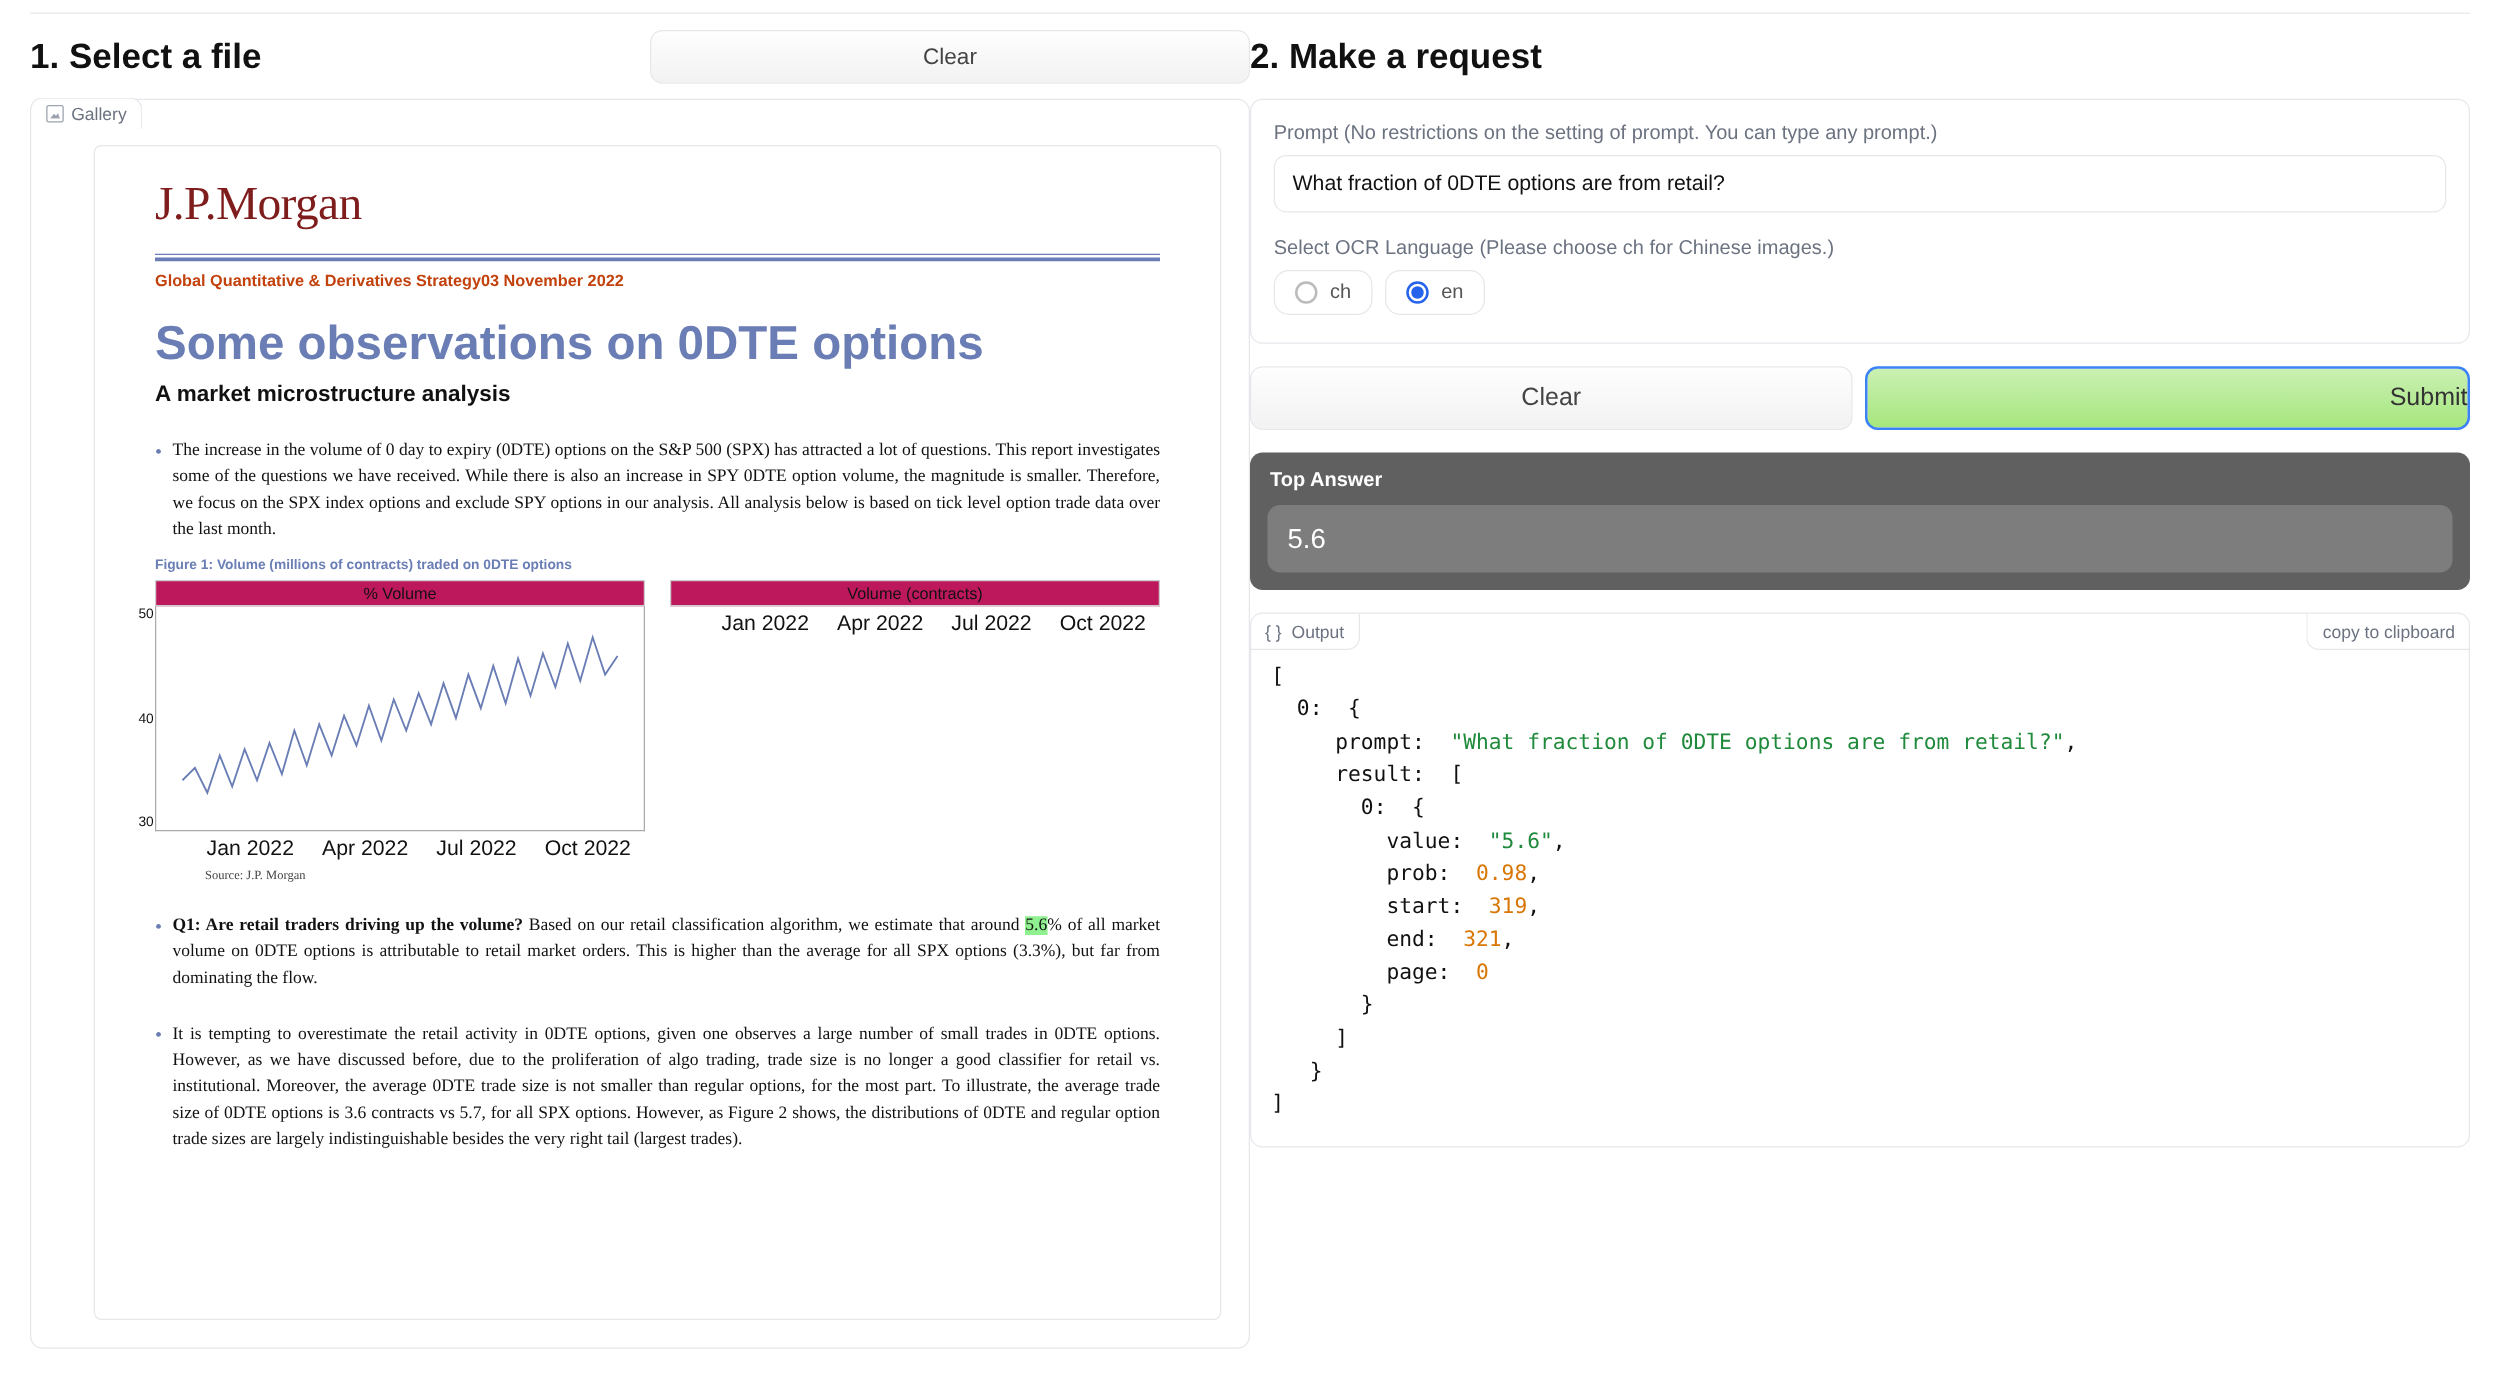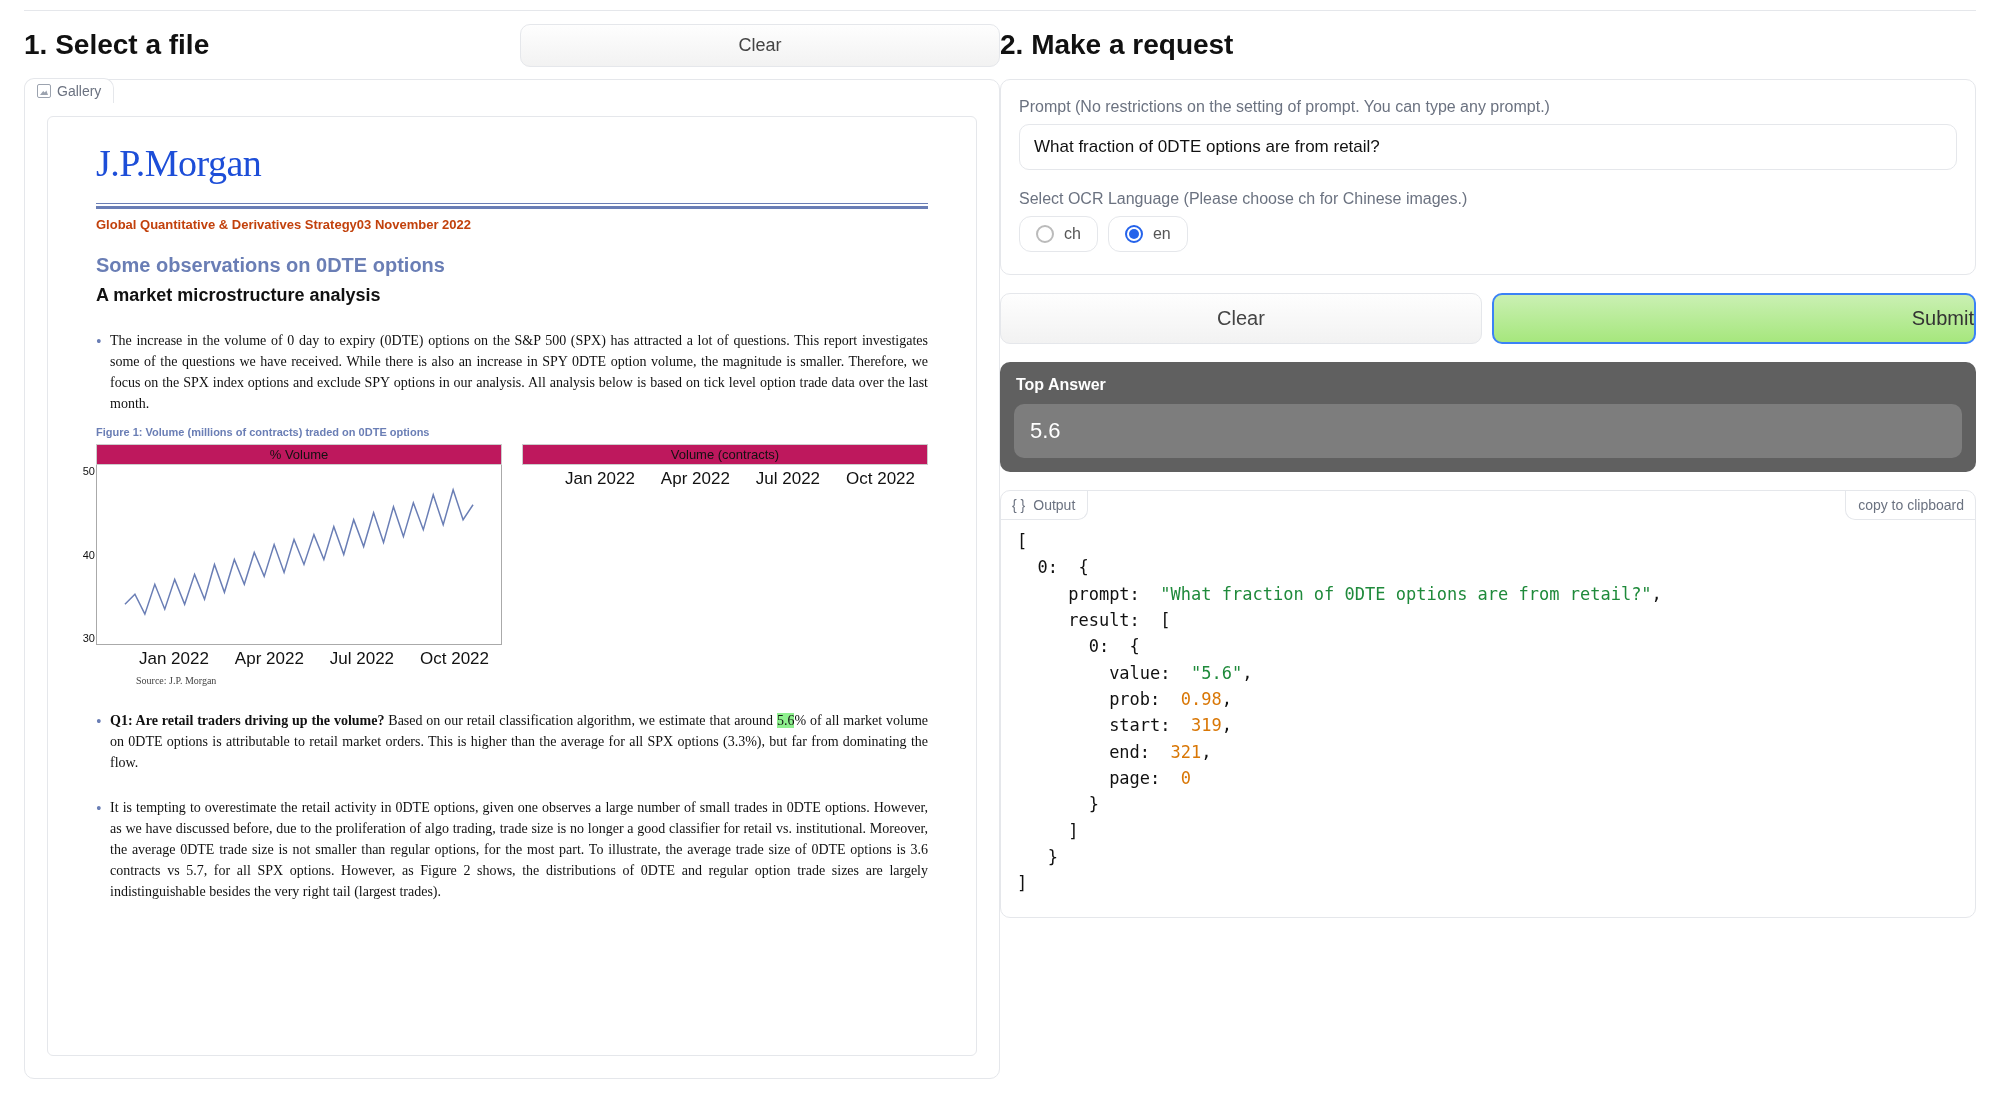--- a/index.html
+++ b/index.html
@@ -54,20 +54,21 @@
   text-align: center;
 }
 .btn-clear-wide {
   min-width: 480px;
 }
 .panel {
   border: 1px solid #e5e7eb;
   border-radius: 10px;
   margin-top: 6px;
   position: relative;
+  padding-left: 28px;
 }
 .gallery-tab {
   position: absolute;
   top: -2px;
   left: -1px;
   border: 1px solid #e5e7eb;
   border-bottom: none;
   border-radius: 10px 10px 0 0;
   background: #fff;
   padding: 4px 12px;
@@ -98,41 +99,41 @@
 .doc {
   background: #fff;
   border: 1px solid #e5e7eb;
   border-radius: 6px;
   padding: 24px 48px;
   height: 940px;
 }
 .doc-brand {
   font-family: Georgia, "Times New Roman", serif;
   font-size: 38px;
-  color: #1d4ed8;
+  color: #7f1d1d;
   letter-spacing: -0.5px;
   margin-bottom: 18px;
 }
 .doc-rule {
   height: 6px;
   border-top: 1px solid #6a7eb5;
   border-bottom: 3px solid #6a7eb5;
   margin-bottom: 8px;
 }
 .doc-meta {
   display: flex;
   justify-content: flex-start;
   color: #c2410c;
   font-size: 13px;
   font-weight: 700;
   margin-bottom: 22px;
 }
 .doc-h1 {
   color: #6a7eb5;
-  font-size: 20px;
+  font-size: 38px;
   font-weight: 700;
   margin-bottom: 8px;
 }
 .doc-h2 {
   font-size: 18px;
   font-weight: 600;
   margin-bottom: 18px;
 }
 .doc ul {
   list-style: none;

